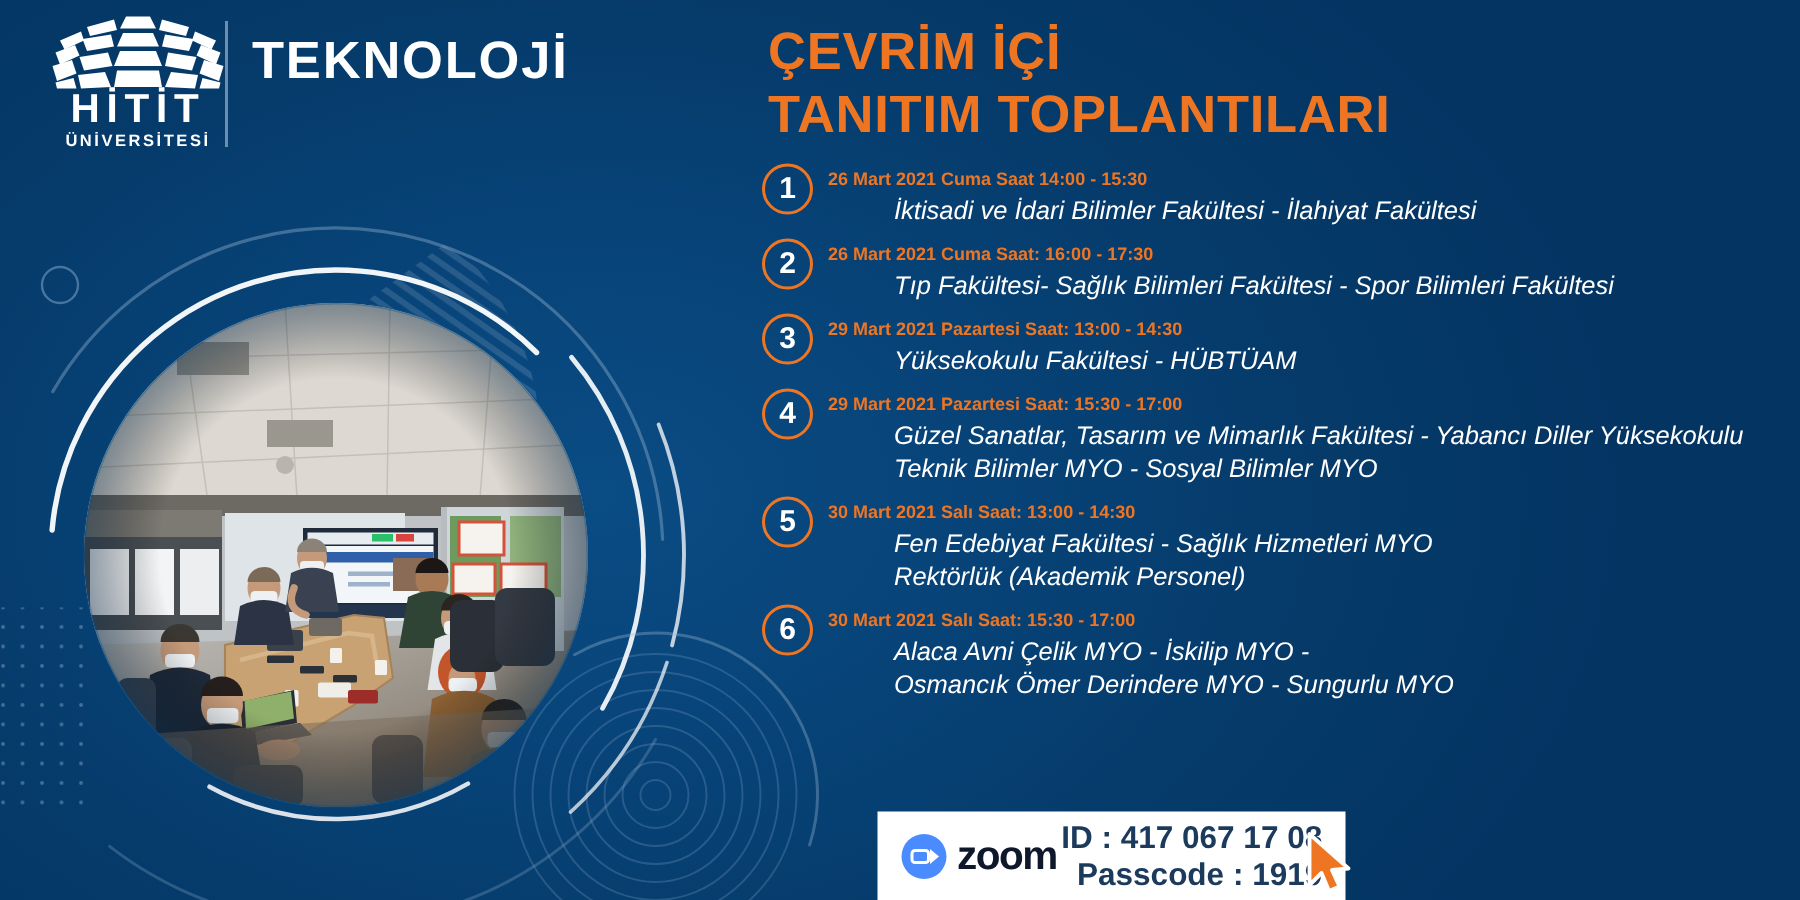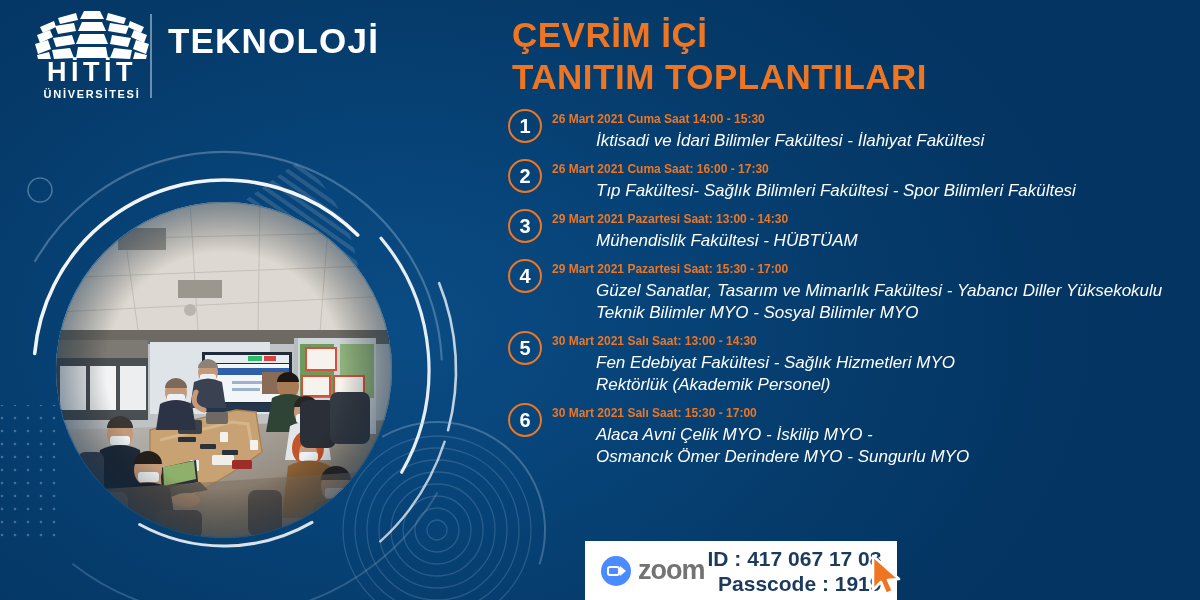--- a/index.html
+++ b/index.html
@@ -123,21 +123,21 @@
     border-radius: 3px;
   }
   .zoom-icon .cam-lens {
     position: absolute; left: 19px; top: 10px;
     width: 0; height: 0;
     border-top: 5px solid transparent;
     border-bottom: 5px solid transparent;
     border-left: 6px solid #ffffff;
   }
   .zoom-word {
-    color: #737373;
+    color: #0f172a;
     font-size: 27px;
     font-weight: bold;
     letter-spacing: -1px;
     margin-right: 3px;
   }
   .zoom-text { color: #1b3a5c; }
   .zoom-id { font-size: 21px; font-weight: bold; line-height: 25px; white-space: nowrap; }
   .zoom-pass { font-size: 21px; font-weight: bold; line-height: 25px; text-align: right; white-space: nowrap; }
   .cursor-arrow { position: absolute; left: 870px; top: 554px; width: 34px; height: 42px; }
 </style>
@@ -395,21 +395,21 @@
           <div class="sched-who">
             <div>Tıp Fakültesi-  Sağlık Bilimleri Fakültesi - Spor Bilimleri Fakültesi</div>
           </div>
         </div>
       </div>
       <div class="sched-item">
         <div class="num-circle">3</div>
         <div class="sched-body">
           <div class="sched-when">29 Mart 2021 Pazartesi Saat: 13:00 - 14:30</div>
           <div class="sched-who">
-            <div>Mühendislik Fakültesi - HÜBTÜAM</div>
+            <div>Yüksekokulu Fakültesi - HÜBTÜAM</div>
           </div>
         </div>
       </div>
       <div class="sched-item">
         <div class="num-circle">4</div>
         <div class="sched-body">
           <div class="sched-when">29 Mart 2021 Pazartesi Saat: 15:30 - 17:00</div>
           <div class="sched-who">
             <div>Güzel Sanatlar, Tasarım ve Mimarlık Fakültesi - Yabancı Diller Yüksekokulu</div>
             <div>Teknik Bilimler MYO - Sosyal Bilimler MYO</div>

